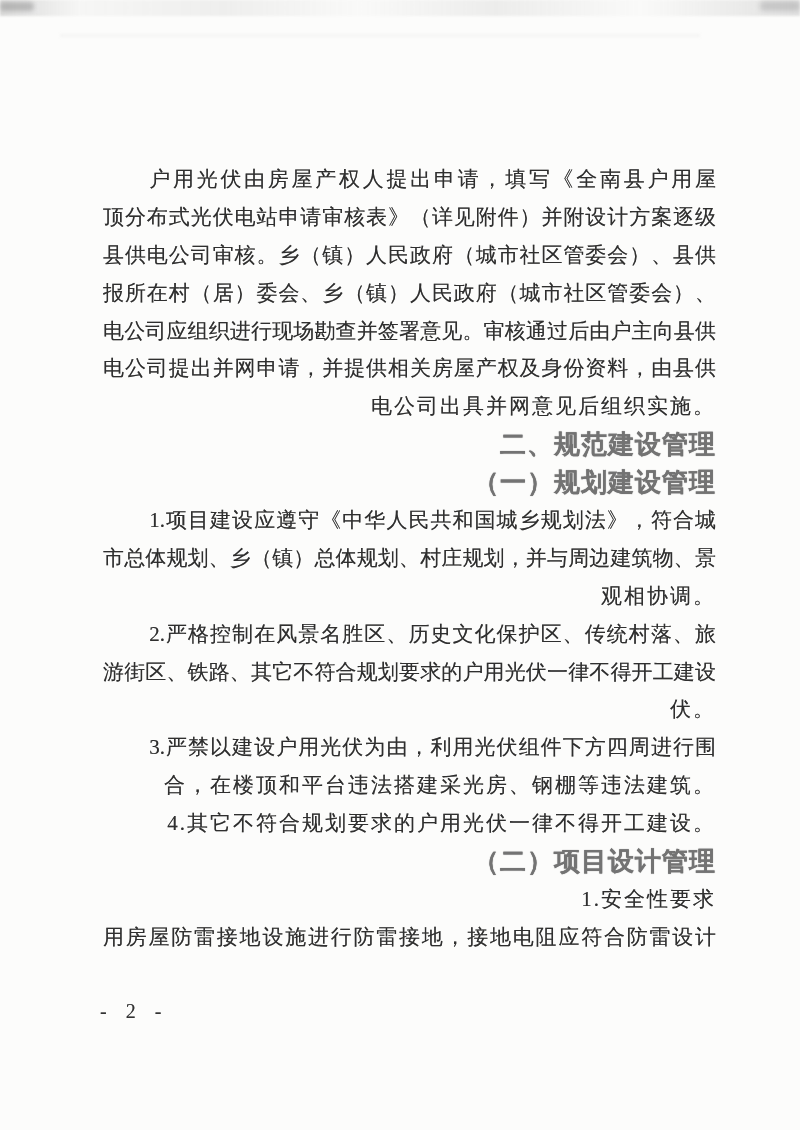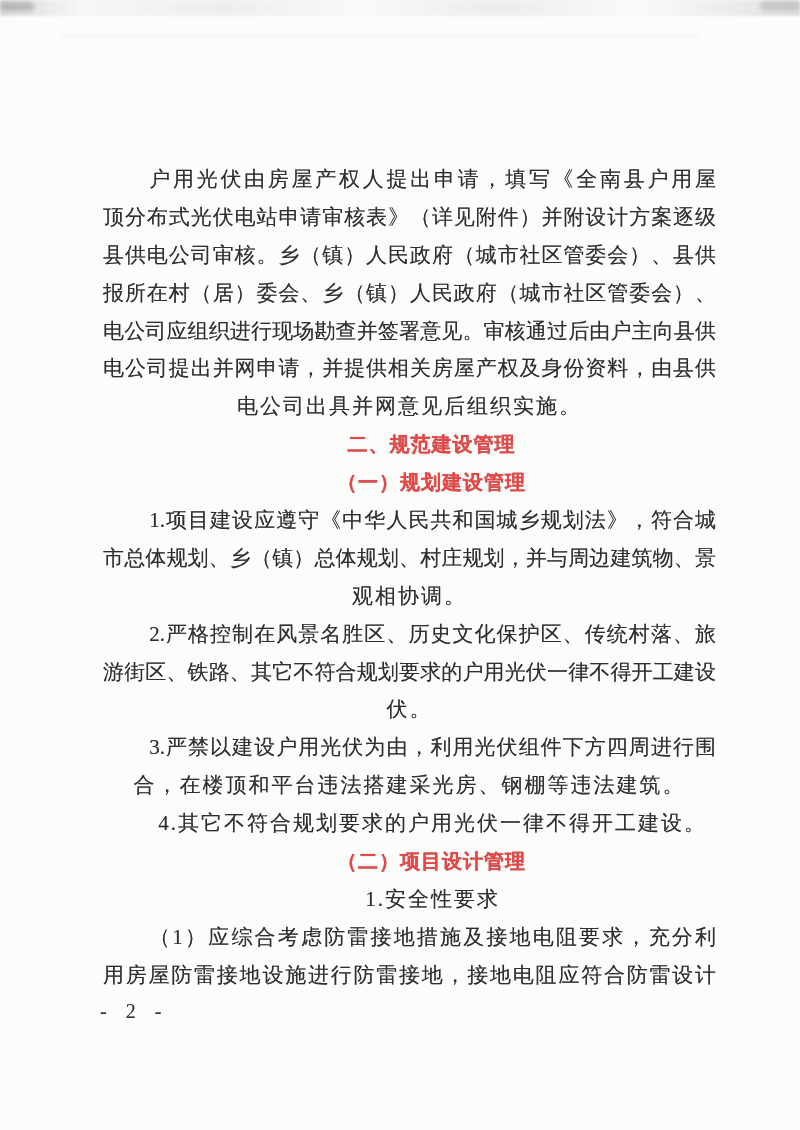--- a/index.html
+++ b/index.html
@@ -73,37 +73,37 @@
     color: #2f2f2f;
     text-shadow: 0 0 0.6px rgba(55,55,55,0.55);
   }
   .line {
     display: block;
     font-size: 21px;
     line-height: 37.9px;
     height: 37.9px;
     letter-spacing: 2px;
     white-space: nowrap;
-    text-align: center;
+    text-align: right;
   }
   .line.fill {
     white-space: normal;
     letter-spacing: 0;
     text-align: justify;
     text-align-last: justify;
     text-justify: inter-character;
   }
   .line.indent {
     text-indent: 2.2em;
   }
   .line.heading {
     font-weight: 700;
-    color: #ef4444;
+    color: #737373;
     letter-spacing: 1px;
-    font-size: 20px;
+    font-size: 26px;
     text-shadow: 0 0 0.8px rgba(20,20,20,0.65);
   }
   .page-number {
     position: absolute;
     left: 100px;
     top: 1000px;
     font-size: 20px;
     letter-spacing: 7px;
     color: #333333;
     text-shadow: 0 0 0.5px rgba(60,60,60,0.5);
@@ -132,18 +132,17 @@
       <div class="line body fill">市总体规划、乡（镇）总体规划、村庄规划，并与周边建筑物、景</div>
       <div class="line body">观相协调。</div>
       <div class="line body indent fill">2.严格控制在风景名胜区、历史文化保护区、传统村落、旅</div>
       <div class="line body fill">游街区、铁路、其它不符合规划要求的户用光伏一律不得开工建设</div>
       <div class="line body">伏。</div>
       <div class="line body indent fill">3.严禁以建设户用光伏为由，利用光伏组件下方四周进行围</div>
       <div class="line body">合，在楼顶和平台违法搭建采光房、钢棚等违法建筑。</div>
       <div class="line body indent">4.其它不符合规划要求的户用光伏一律不得开工建设。</div>
       <div class="line heading indent">（二）项目设计管理</div>
       <div class="line body indent">1.安全性要求</div>
-      <div class="line body indent fill">（1）应综合考虑防雷接地措施及接地电阻要求，充分利</div>
       <div class="line body fill">用房屋防雷接地设施进行防雷接地，接地电阻应符合防雷设计</div>
     </div>
 
   <div class="page-number">- 2 -</div>
 </div>
 
 </body></html>

